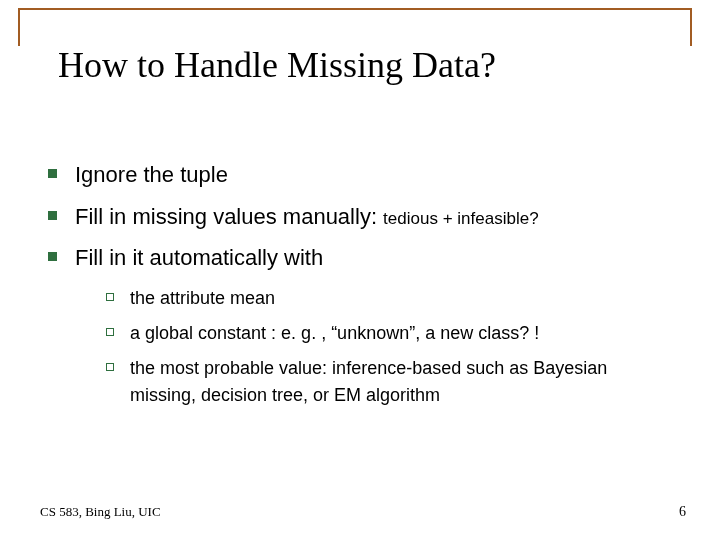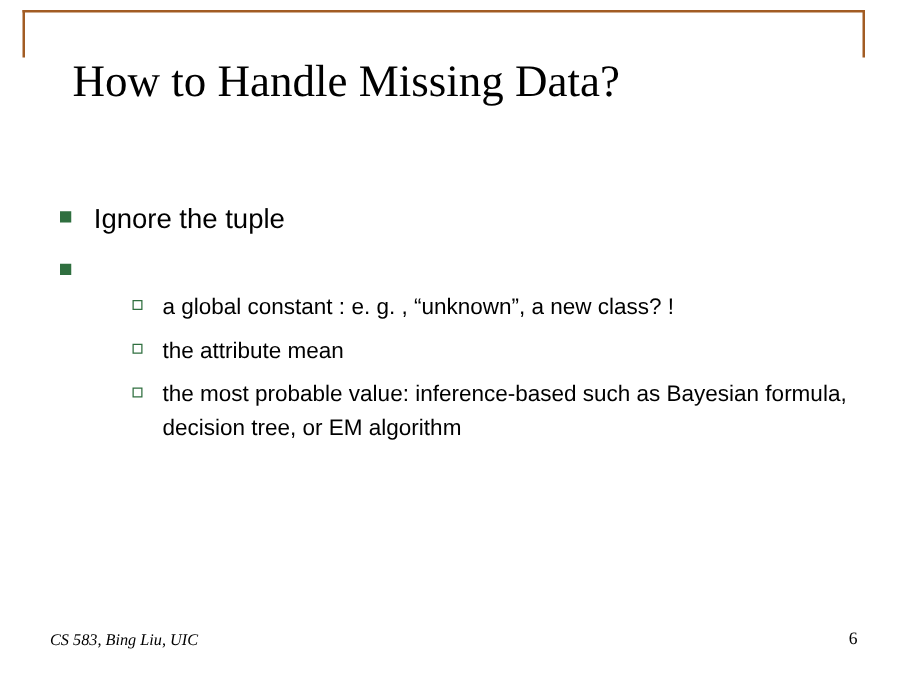--- a/index.html
+++ b/index.html
@@ -82,21 +82,20 @@
   .l2-text {
     font-size: 18px;
   }
   .footer-left {
     position: absolute;
     left: 40px;
     bottom: 20px;
     font-family: "Times New Roman", Times, serif;
     font-size: 13px;
     color: #000;
-    font-style: italic;
   }
   .footer-right {
     position: absolute;
     right: 34px;
     bottom: 20px;
     font-family: "Times New Roman", Times, serif;
     font-size: 14px;
     color: #000;
   }
 </style>
@@ -109,36 +108,45 @@
 
 <div class="body">
 
   <div class="item-l1">
     <div class="bullet-sq"></div>
     <div class="l1-text">
       <span>Ignore the tuple</span><span class="small"></span>
     </div>
   </div>
 
+  <div class="item-l1">
+    <div class="bullet-sq"></div>
+    <div class="l1-text">
+      <span>Fill in missing values manually: </span><span class="small">tedious + infeasible?</span>
+    </div>
+  </div>
 
   <div class="item-l1">
     <div class="bullet-sq"></div>
+    <div class="l1-text">
+      <span>Fill in it automatically with</span><span class="small"></span>
+    </div>
   </div>
 
   <div class="sublist">
+    <div class="item-l2">
+      <div class="bullet-hollow"></div>
+      <div class="l2-text">the attribute mean</div>
+    </div>
     <div class="item-l2">
       <div class="bullet-hollow"></div>
       <div class="l2-text">a global constant : e. g. , “unknown”, a new class? !</div>
     </div>
     <div class="item-l2">
       <div class="bullet-hollow"></div>
-      <div class="l2-text">the attribute mean</div>
-    </div>
-    <div class="item-l2">
-      <div class="bullet-hollow"></div>
-      <div class="l2-text">the most probable value: inference-based such as Bayesian formula, decision tree, or EM algorithm</div>
+      <div class="l2-text">the most probable value: inference-based such as Bayesian missing, decision tree, or EM algorithm</div>
     </div>
   </div>
 
 </div>
 
 <div class="footer-left">CS 583, Bing Liu, UIC</div>
 <div class="footer-right">6</div>
 
 </body></html>

